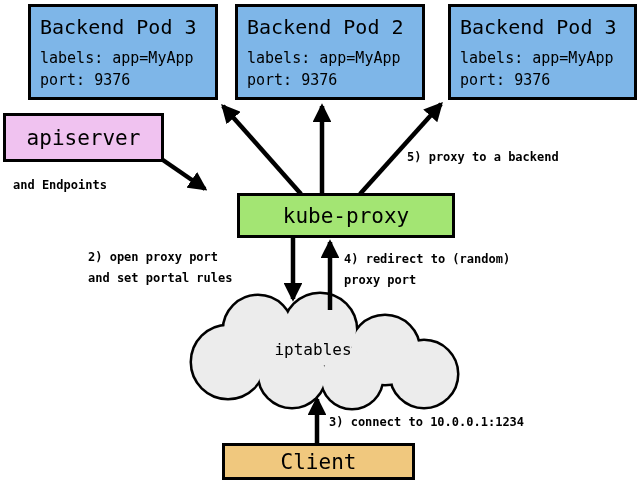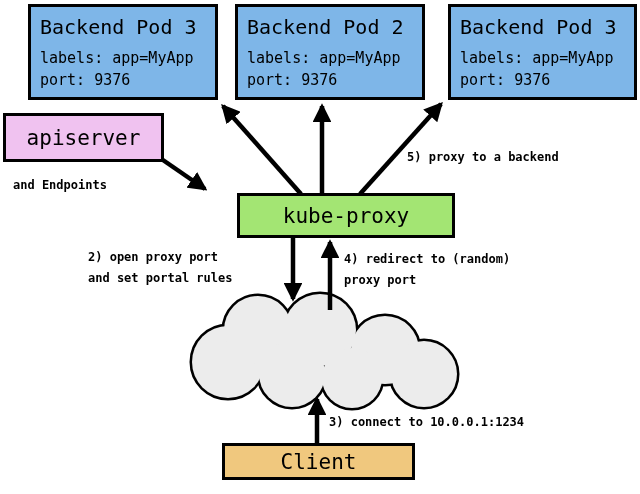--- a/index.html
+++ b/index.html
@@ -94,20 +94,21 @@
   <div class="box titlebox" id="apiserver-box">
     <span>apiserver</span>
   </div>
   <div class="box titlebox" id="kube-proxy-box">
     <span>kube-proxy</span>
   </div>
   <div class="box titlebox" id="client-box">
     <span>Client</span>
   </div>
 
+  <div id="cloud-label">iptables</div>
 
   <div class="annot" id="annot-1">
     <div>and Endpoints</div>
   </div>
   <div class="annot" id="annot-2">
     <div>2) open proxy port</div>
     <div>and set portal rules</div>
   </div>
   <div class="annot" id="annot-3">
     <div>3) connect to 10.0.0.1:1234</div>

